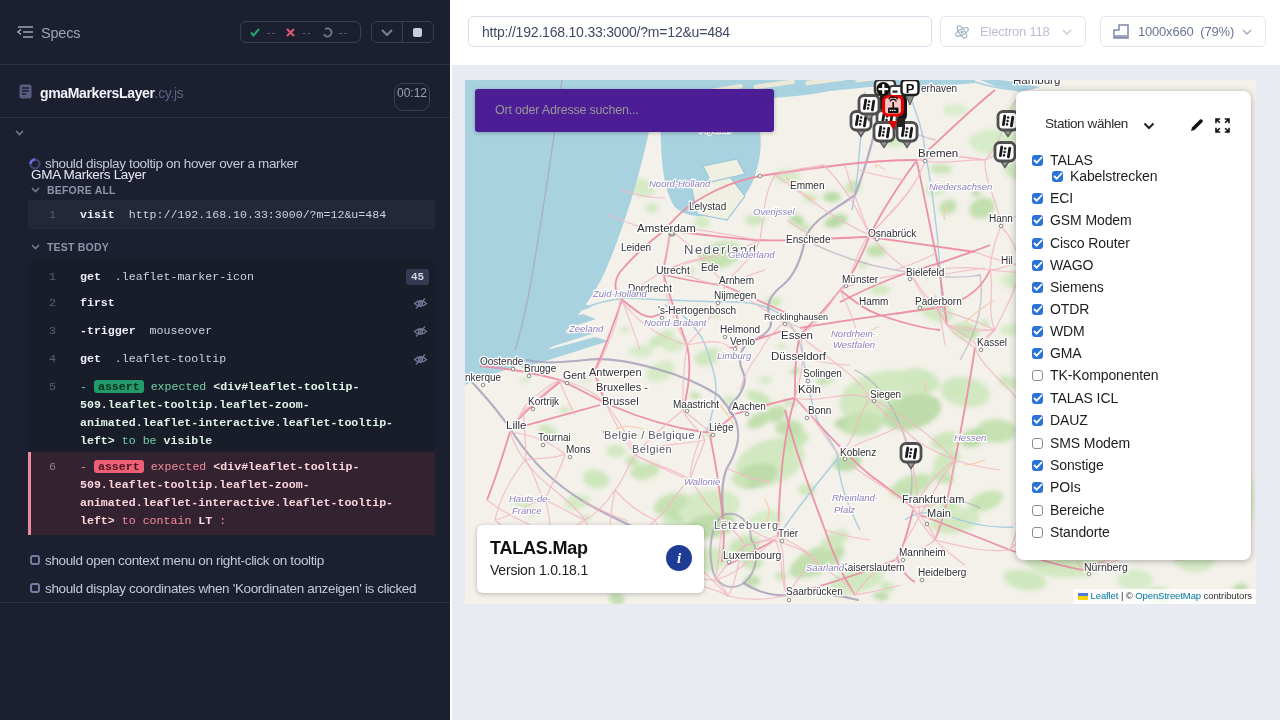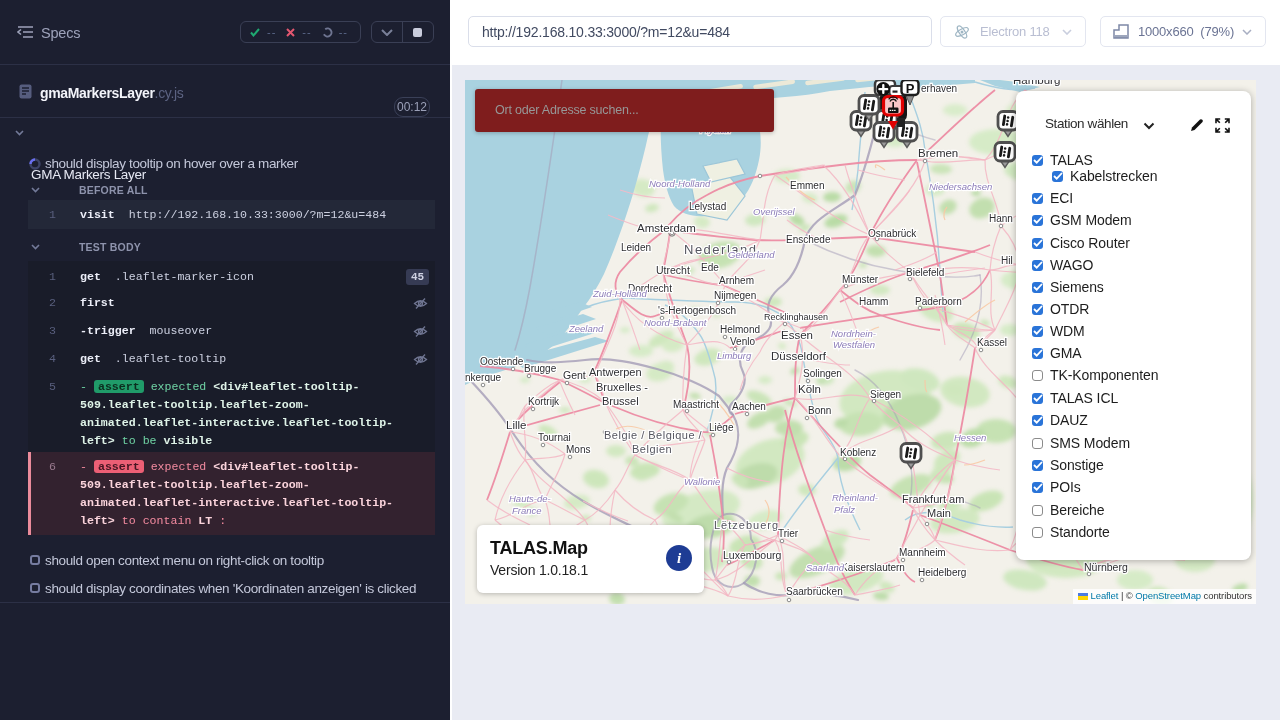--- a/index.html
+++ b/index.html
@@ -13,25 +13,25 @@
 .sep2 { position:absolute; left:0; right:0; top:117px; height:1px; background:#2c3046; }
 .sep3 { position:absolute; left:0; right:0; top:602px; height:1px; background:#2c3046; }
 .specs-label { left:41px; top:25px; font-size:14.5px; color:#9ea3bb; letter-spacing:-.2px; }
 .statbox { left:240px; top:21px; width:121px; height:22px; border:1px solid #3a3f55; border-radius:6px; display:flex; align-items:center; font-size:11px; color:#5d6a8c; }
 .btnbox { left:371px; top:21px; width:63px; height:22px; border:1px solid #3a3f55; border-radius:6px; display:flex; }
 .btnbox .half { width:31px; display:flex; align-items:center; justify-content:center; }
 .btnbox .half:first-child { border-right:1px solid #3a3f55; }
 .stopsq { width:9px; height:9px; background:#c9ccdc; border-radius:2px; }
 .specrow-name { left:40px; top:85px; font-size:14px; letter-spacing:-.35px; color:#f3f4fa; font-weight:bold; }
 .specrow-name span { color:#5c6382; font-weight:normal; }
-.timebox { left:394px; top:97px; width:36px; height:20px; border:1px solid #3a4058; border-radius:9px; color:#9ba0b8; font-size:12px; text-align:center; line-height:18px; }
+.timebox { left:394px; top:83px; width:36px; height:28px; border:1px solid #3a4058; border-radius:9px; color:#9ba0b8; font-size:12px; text-align:center; line-height:18px; }
 .suite { left:31px; top:127px; font-size:13.5px; letter-spacing:-.3px; color:#e7e9f4;margin-top:40px; }
 .testtitle { left:45px; top:156px; font-size:13.5px; letter-spacing:-.35px; color:#c4c8da; white-space:nowrap; }
 .eyeslash { position:absolute; left:413px; }
-.hooklabel { font-size:10.5px; font-weight:bold; color:#8e93ac; letter-spacing:.2px;margin-left:32px; }
+.hooklabel { font-size:10.5px; font-weight:bold; color:#8e93ac; letter-spacing:.2px; }
 .visitrow { left:28px; top:200px; width:407px; height:29px; background:#232838; }
 .cmdblock { left:28px; top:261px; width:407px; height:274px; background:#191c29; }
 .failrow { position:absolute; left:0px; top:191px; width:407px; height:83px; background:#33222f; border-left:3px solid #eb8b9b; }
 .mono { font-family:"Liberation Mono",monospace; font-size:11.6px; }
 .lnum { position:absolute; width:30px; text-align:right; color:#595f7e; font-family:"Liberation Mono",monospace; font-size:11.6px; }
 .method { font-weight:bold; color:#eceef8; }
 .msg { color:#ccd0e0; }
 .badge45 { position:absolute; left:406px; top:269px; width:23px; height:16px; background:#363b54; border-radius:3px; color:#d0d3e4; font-size:11px; font-weight:bold; text-align:center; line-height:16px; font-family:"Liberation Mono",monospace; }
 .assert-badge { display:inline-block; background:#209b69; color:#0c2c1e; border-radius:3px; padding:0 4px; font-weight:bold; }
 .assert-badge.red { background:#ec5f75; color:#451622; }
@@ -43,21 +43,21 @@
 .testicon { position:absolute; width:10px; height:10px; border:2px solid #767ca0; border-radius:3px; }
 
 main { position:relative; flex:1; background:#e9ebf3; border-left:2px solid #ffffff; }
 .topbar { position:absolute; left:0; top:0; right:0; height:65px; background:#ffffff; }
 .urlbar { position:absolute; left:16px; top:16px; width:464px; height:31px; border:1px solid #dadeea; border-radius:5px; background:#fff; font-size:14px; letter-spacing:-.2px; color:#414a61; line-height:30px; padding-left:13px; }
 .selbox { position:absolute; top:16px; height:31px; border:1px solid #e3e6f0; border-radius:5px; background:#fff; display:flex; align-items:center; font-size:13px; letter-spacing:-.2px; }
 .electron { left:488px; width:146px; color:#b9bed2; }
 .sizebox { left:648px; width:166px; color:#6b7494; }
 #mapwrap { position:absolute; left:13px; top:80px; width:791px; height:524px; overflow:hidden; background:#f1efe4; }
 
-.searchbox { position:absolute; left:10px; top:9px; width:299px; height:43px; background:#7f1d1d; border-radius:3px; box-shadow:0 1px 4px rgba(0,0,0,.25); font-size:12.5px; letter-spacing:-.2px; color:#979797; line-height:43px; padding-left:20px; }
+.searchbox { position:absolute; left:10px; top:9px; width:299px; height:43px; background:#4c1d95; border-radius:3px; box-shadow:0 1px 4px rgba(0,0,0,.25); font-size:12.5px; letter-spacing:-.2px; color:#979797; line-height:43px; padding-left:20px; }
 .tip { position:absolute; left:307px; top:10px; width:72px; height:77px; background:#fff; border:1px solid #c6c6c6; border-radius:3px; box-shadow:0 1px 3px rgba(0,0,0,.3); font-size:10.5px; letter-spacing:-.2px; font-weight:bold; padding:3px 0 0 6px; line-height:14px; white-space:nowrap; }
 .tip:after { content:""; position:absolute; right:-7px; top:28px; border:7px solid transparent; border-right:none; border-left:7px solid #fff; }
 .stationpanel { position:absolute; left:551px; top:11px; width:235px; height:469px; background:#fff; border-radius:8px; box-shadow:0 1px 7px rgba(0,0,0,.3); }
 .sp-title { position:absolute; left:29px; top:25px; font-size:13.5px; letter-spacing:-.4px; color:#2b2b2b; }
 .cbrow { position:absolute; height:14px; display:flex; align-items:center; }
 .cb { width:11px; height:11px; border-radius:3px; margin-right:7px; position:relative; flex:none; }
 .cb.on { background:#2a74d8; }
 .cb.off { background:#fff; border:1px solid #8b8b8b; }
 .cb.on svg { position:absolute; left:0.5px; top:1.5px; }
 .cblabel { font-size:14px; letter-spacing:-.1px; color:#1d1d1d; white-space:nowrap; }

